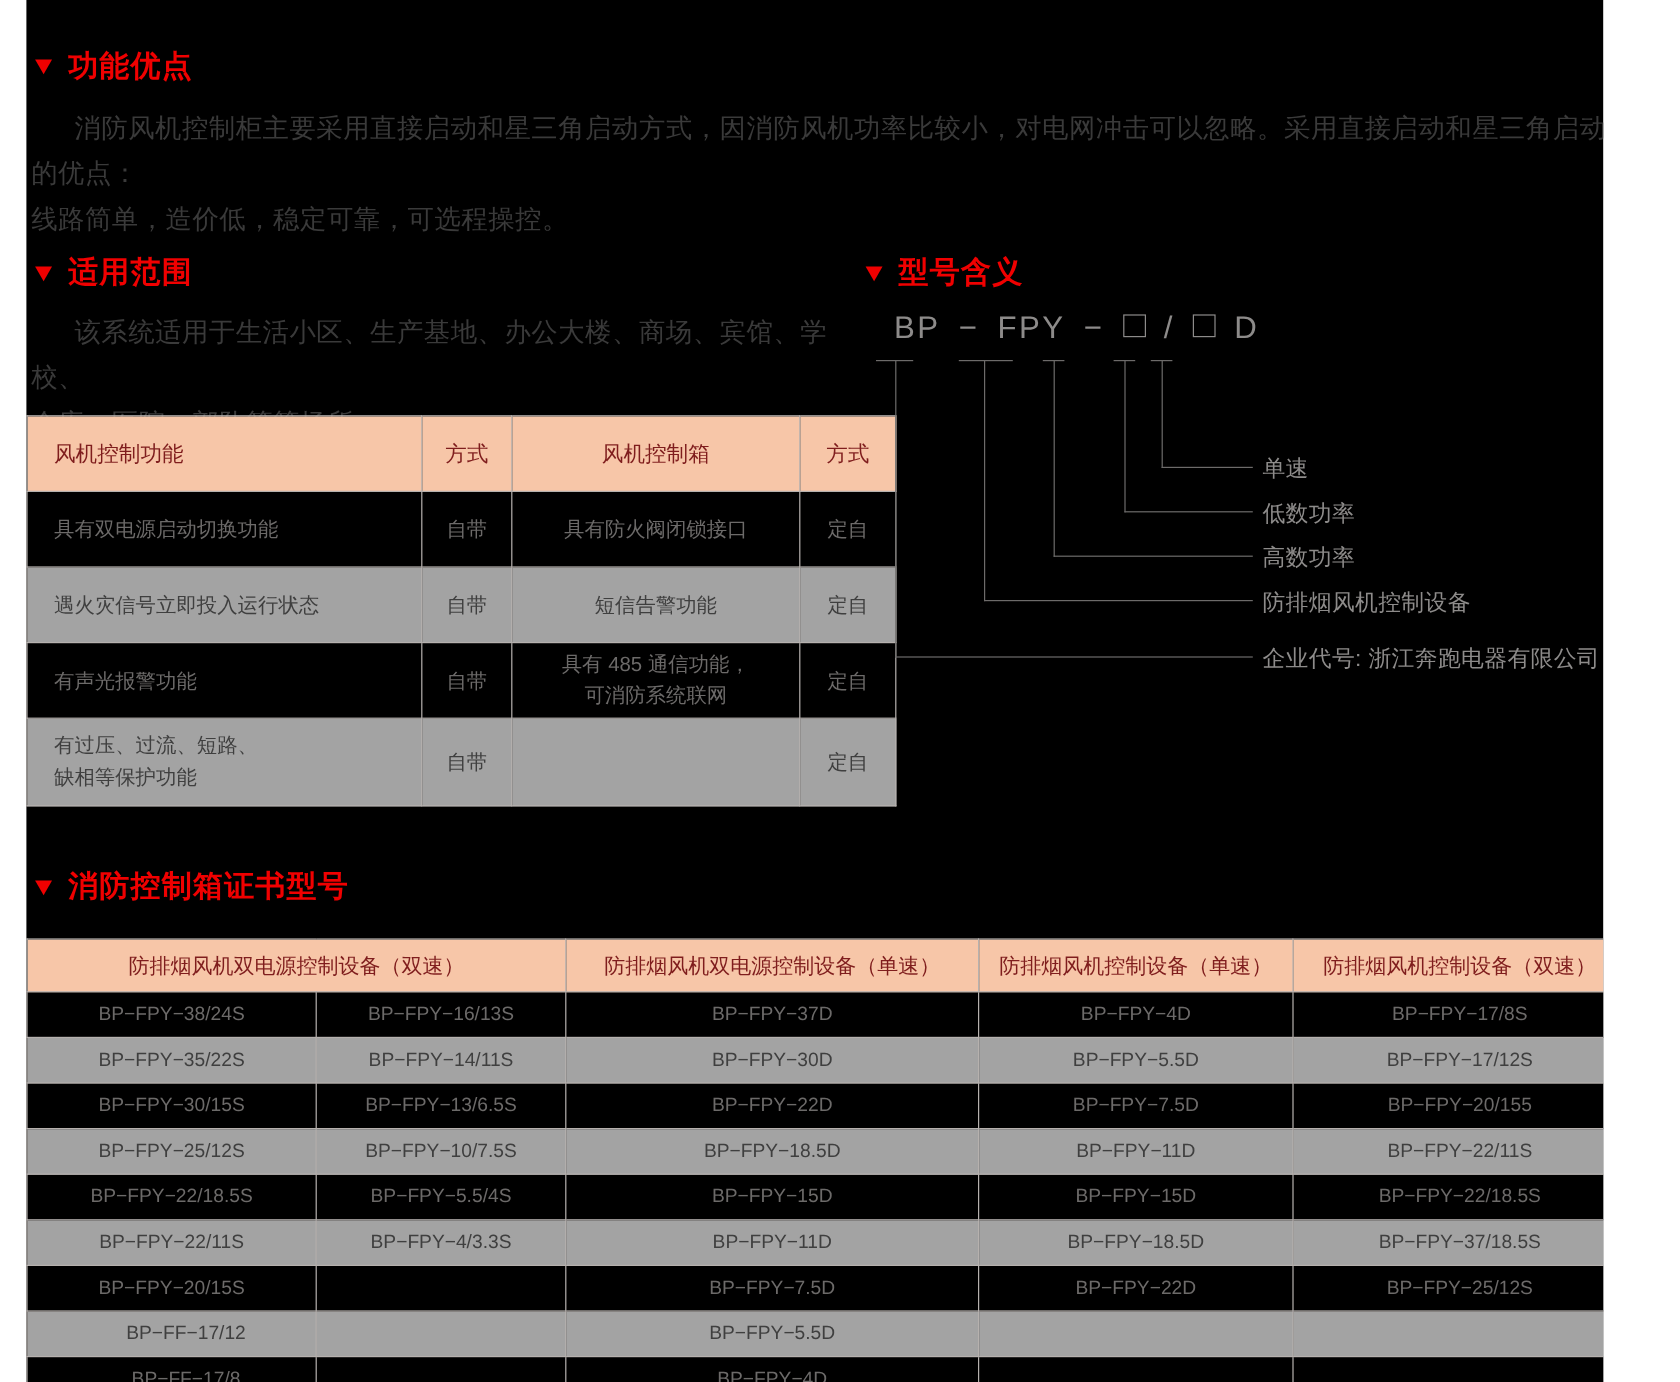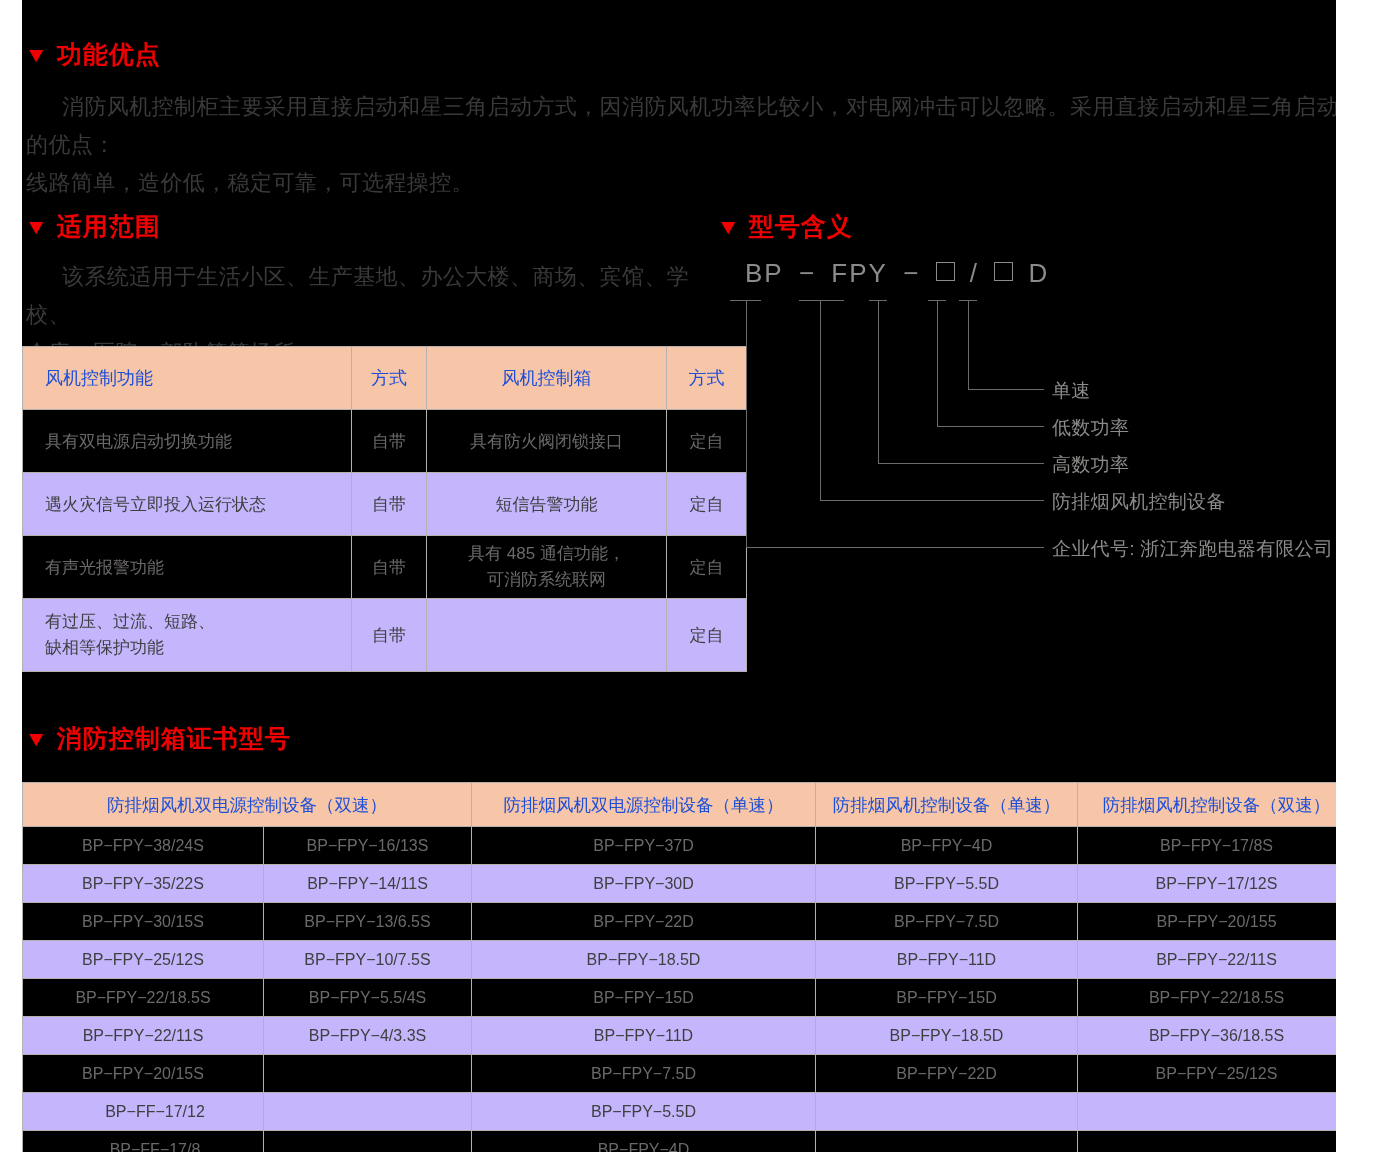--- a/index.html
+++ b/index.html
@@ -50,26 +50,26 @@
     border:1px solid #b6b1ae;
     font-weight:normal;
     color:#3f3f3f;
     font-size:17px;
     padding:0 6px;
     text-align:center;
     vertical-align:middle;
   }
   .tbl thead td{
     background:#f7c6a8;
-    color:#1d4ed8;
+    color:#7f1d1d;
     height:56px;
     font-size:18px;
   }
   .tbl tbody tr.odd td{background:#000000;color:#6c6a69;}
-  .tbl tbody tr.even td{background:#c4b5fd;color:#3f3f3f;}
+  .tbl tbody tr.even td{background:#a3a3a3;color:#3f3f3f;}
 
   
   #feature-table{left:22px;top:346px;width:656px;}
   #feature-table td{height:62px;}
   #feature-table .c0{width:300px;text-align:left;padding-left:22px;}
   #feature-table .c1{width:62px;}
   #feature-table .c2{width:227px;}
   #feature-table .c3{width:67px;}
   #feature-table thead td.c0{text-align:left;padding-left:22px;}
   #feature-table tr.tall td{height:72px;}
@@ -266,21 +266,21 @@
           <td>BP−FPY−5.5/4S</td>
           <td>BP−FPY−15D</td>
           <td>BP−FPY−15D</td>
           <td>BP−FPY−22/18.5S</td>
         </tr>
         <tr class="even">
           <td>BP−FPY−22/11S</td>
           <td>BP−FPY−4/3.3S</td>
           <td>BP−FPY−11D</td>
           <td>BP−FPY−18.5D</td>
-          <td>BP−FPY−36/18.5S</td>
+          <td>BP−FPY−37/18.5S</td>
         </tr>
         <tr class="odd">
           <td>BP−FPY−20/15S</td>
           <td></td>
           <td>BP−FPY−7.5D</td>
           <td>BP−FPY−22D</td>
           <td>BP−FPY−25/12S</td>
         </tr>
         <tr class="even">
           <td class="lft">BP−FF−17/12</td>

